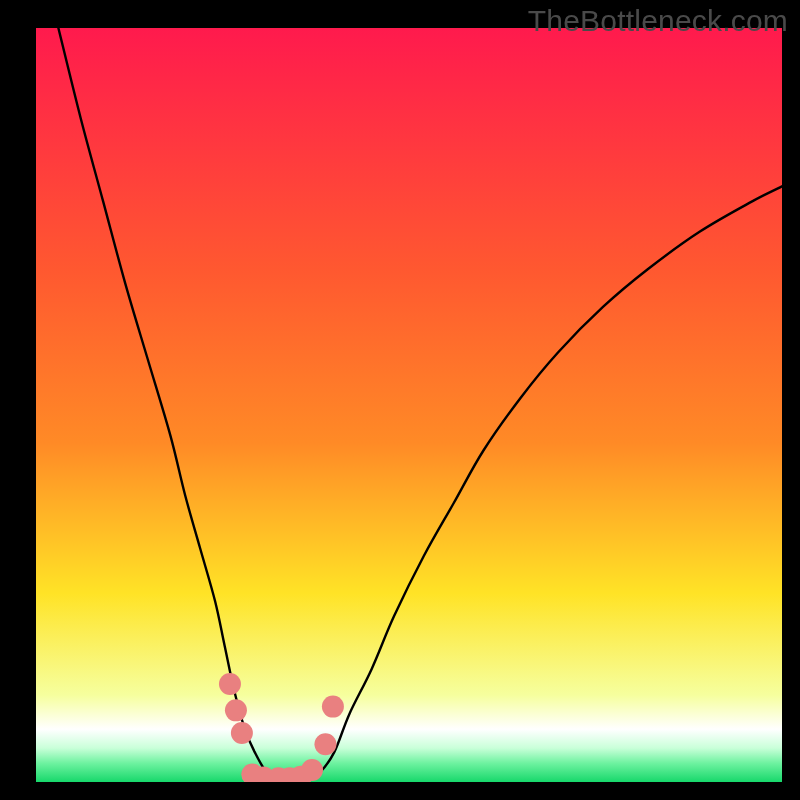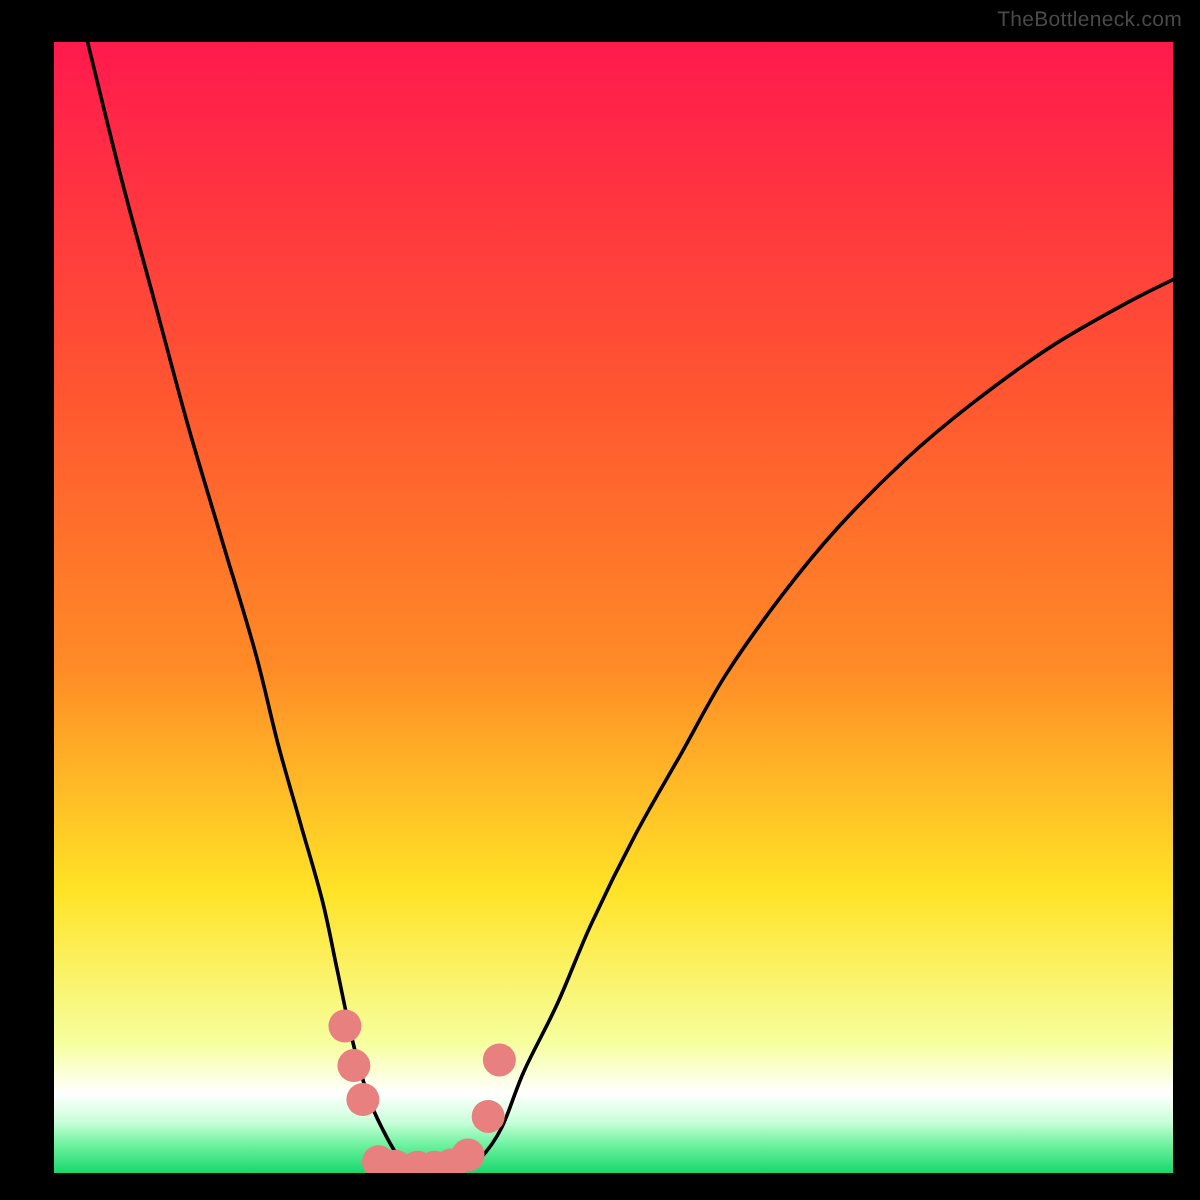--- a/index.html
+++ b/index.html
@@ -14,21 +14,21 @@
   .chart-wrap {
     position: relative;
     width: 800px;
     height: 800px;
   }
   .watermark {
     position: absolute;
     top: 4px;
     right: 12px;
     color: #4a4a4a;
-    font-size: 14px;
+    font-size: 30px;
     font-weight: 500;
     z-index: 10;
     letter-spacing: 0.2px;
     text-align: center;
   }
   svg { display: block; }
 </style>
 </head>
 <body>
 

